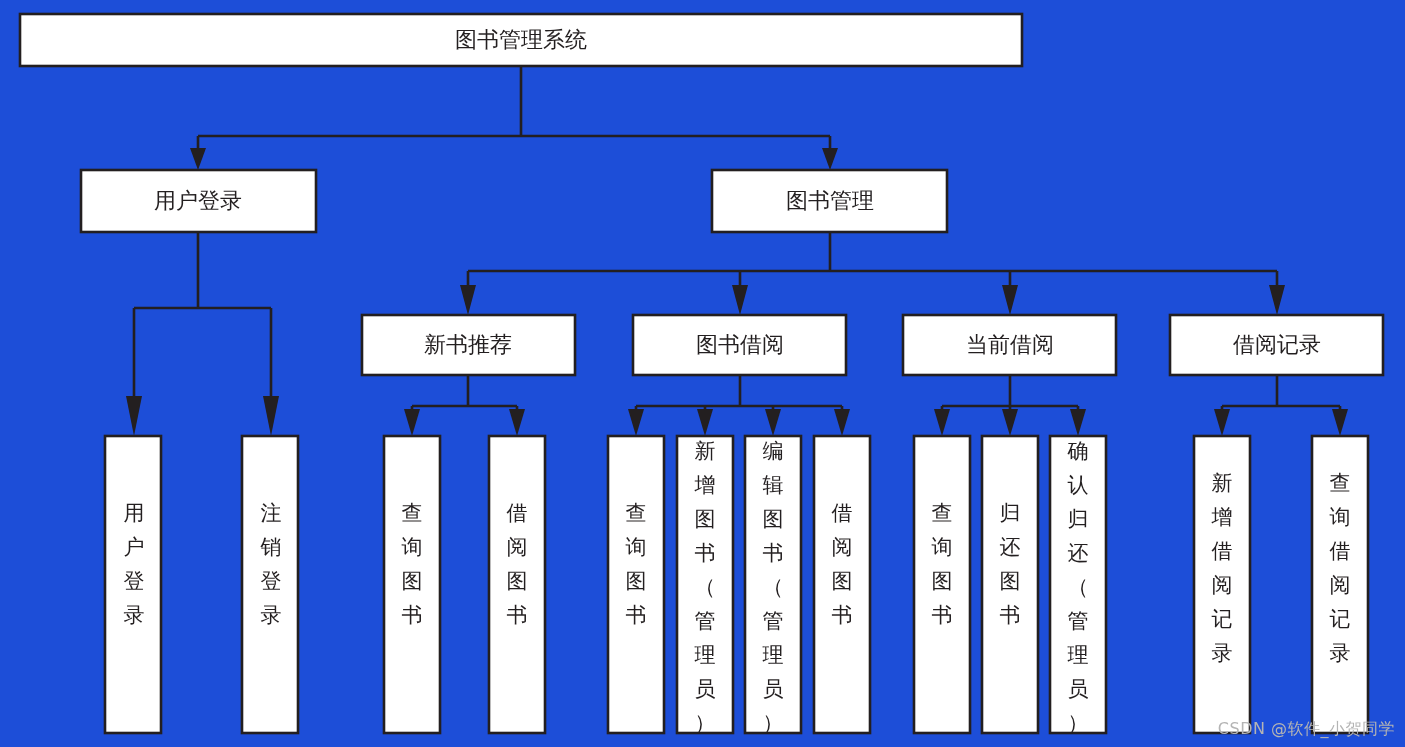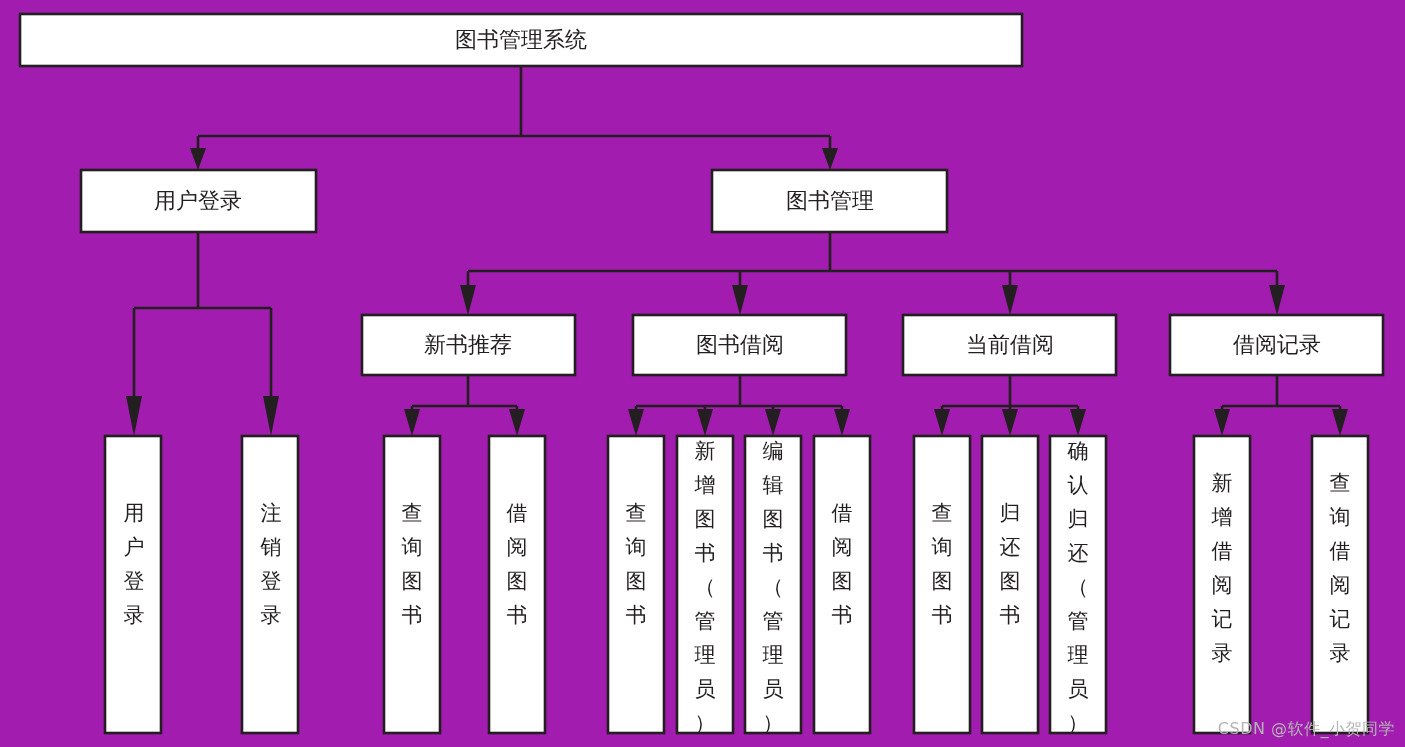--- a/index.html
+++ b/index.html
@@ -8,21 +8,21 @@
     padding: 0;
     background: #ffffff;
   }
   body {
     font-family: "DejaVu Sans", "Liberation Sans", sans-serif;
   }
   #diagram-root {
     position: relative;
     width: 1405px;
     height: 747px;
-    background: #a21caf;
+    background: #1d4ed8;
     overflow: hidden;
   }
   svg.canvas {
     position: absolute;
     left: 0;
     top: 0;
     width: 1405px;
     height: 747px;
     display: block;
   }

